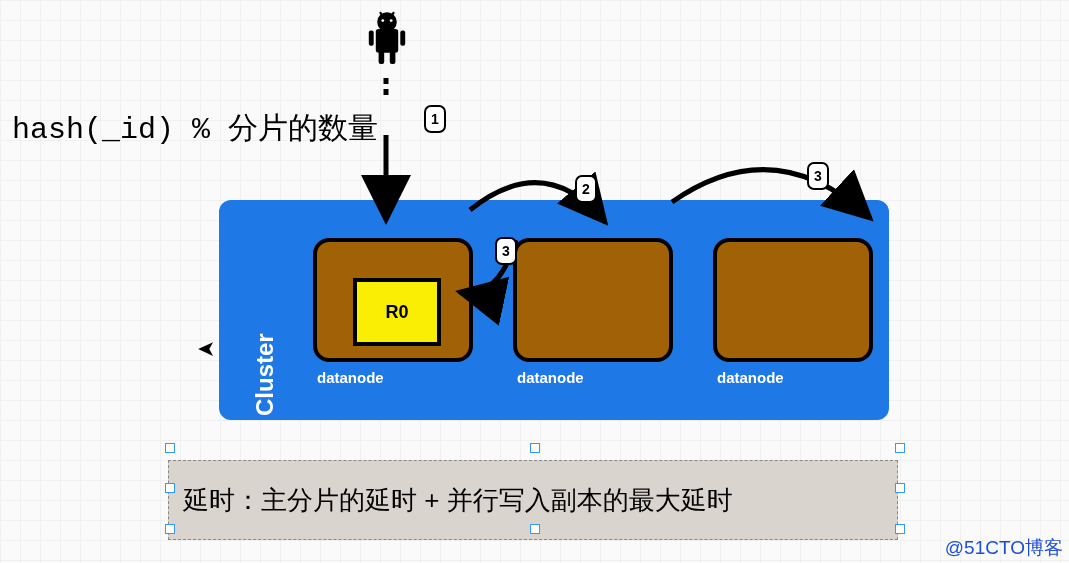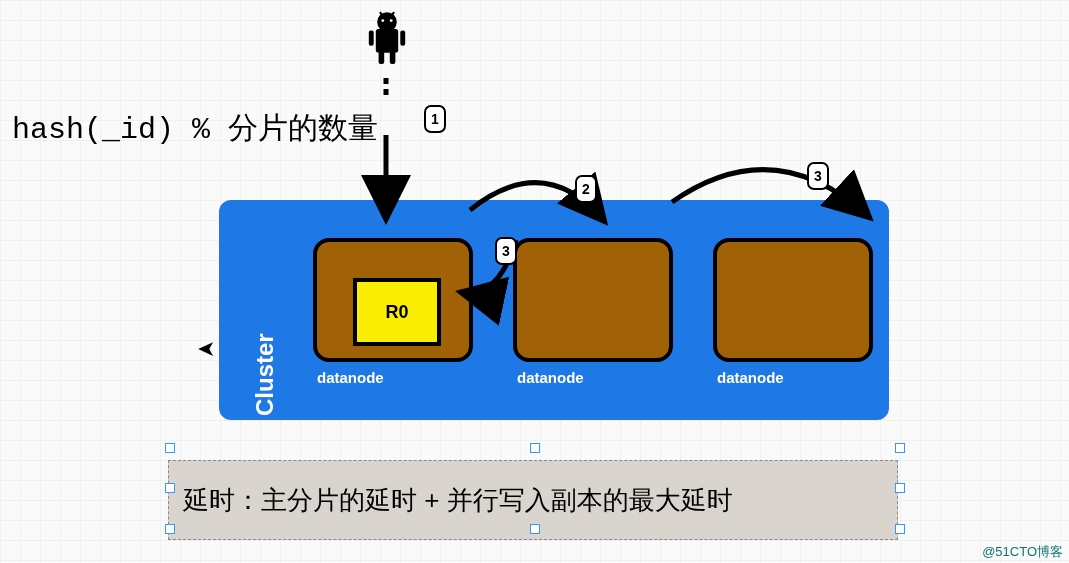--- a/index.html
+++ b/index.html
@@ -60,21 +60,21 @@
   background: #D9D4CE; border: 1px dashed #888;
   display: flex; align-items: center; padding-left: 14px;
   font-size: 26px;
   margin-top: 12px;
 }
 .sel-handle {
   position: absolute; width: 10px; height: 10px;
   background: #fff; border: 1px solid #3399ff;
 }
 .cursor-icon { position: absolute; left: 197px; top: 336px; font-size: 22px; color: #000; transform: scaleX(-1); }
-.watermark { position: absolute; right: 6px; bottom: 2px; color: #0f766e; font-size: 13px; }
+.watermark { position: absolute; right: 6px; bottom: 2px; color: #1d4ed8; font-size: 19px; }
 svg.arrows { position: absolute; left: 0; top: 0; width: 1069px; height: 563px; pointer-events: none; z-index: 2; }
 </style>
 </head>
 <body>
 
 <div class="android-icon">
 <svg viewBox="0 0 100 100">
       <g fill="#000">
 <circle cx="50" cy="20" r="14"></circle>
 <rect x="34" y="30" width="32" height="34" rx="4"></rect>

